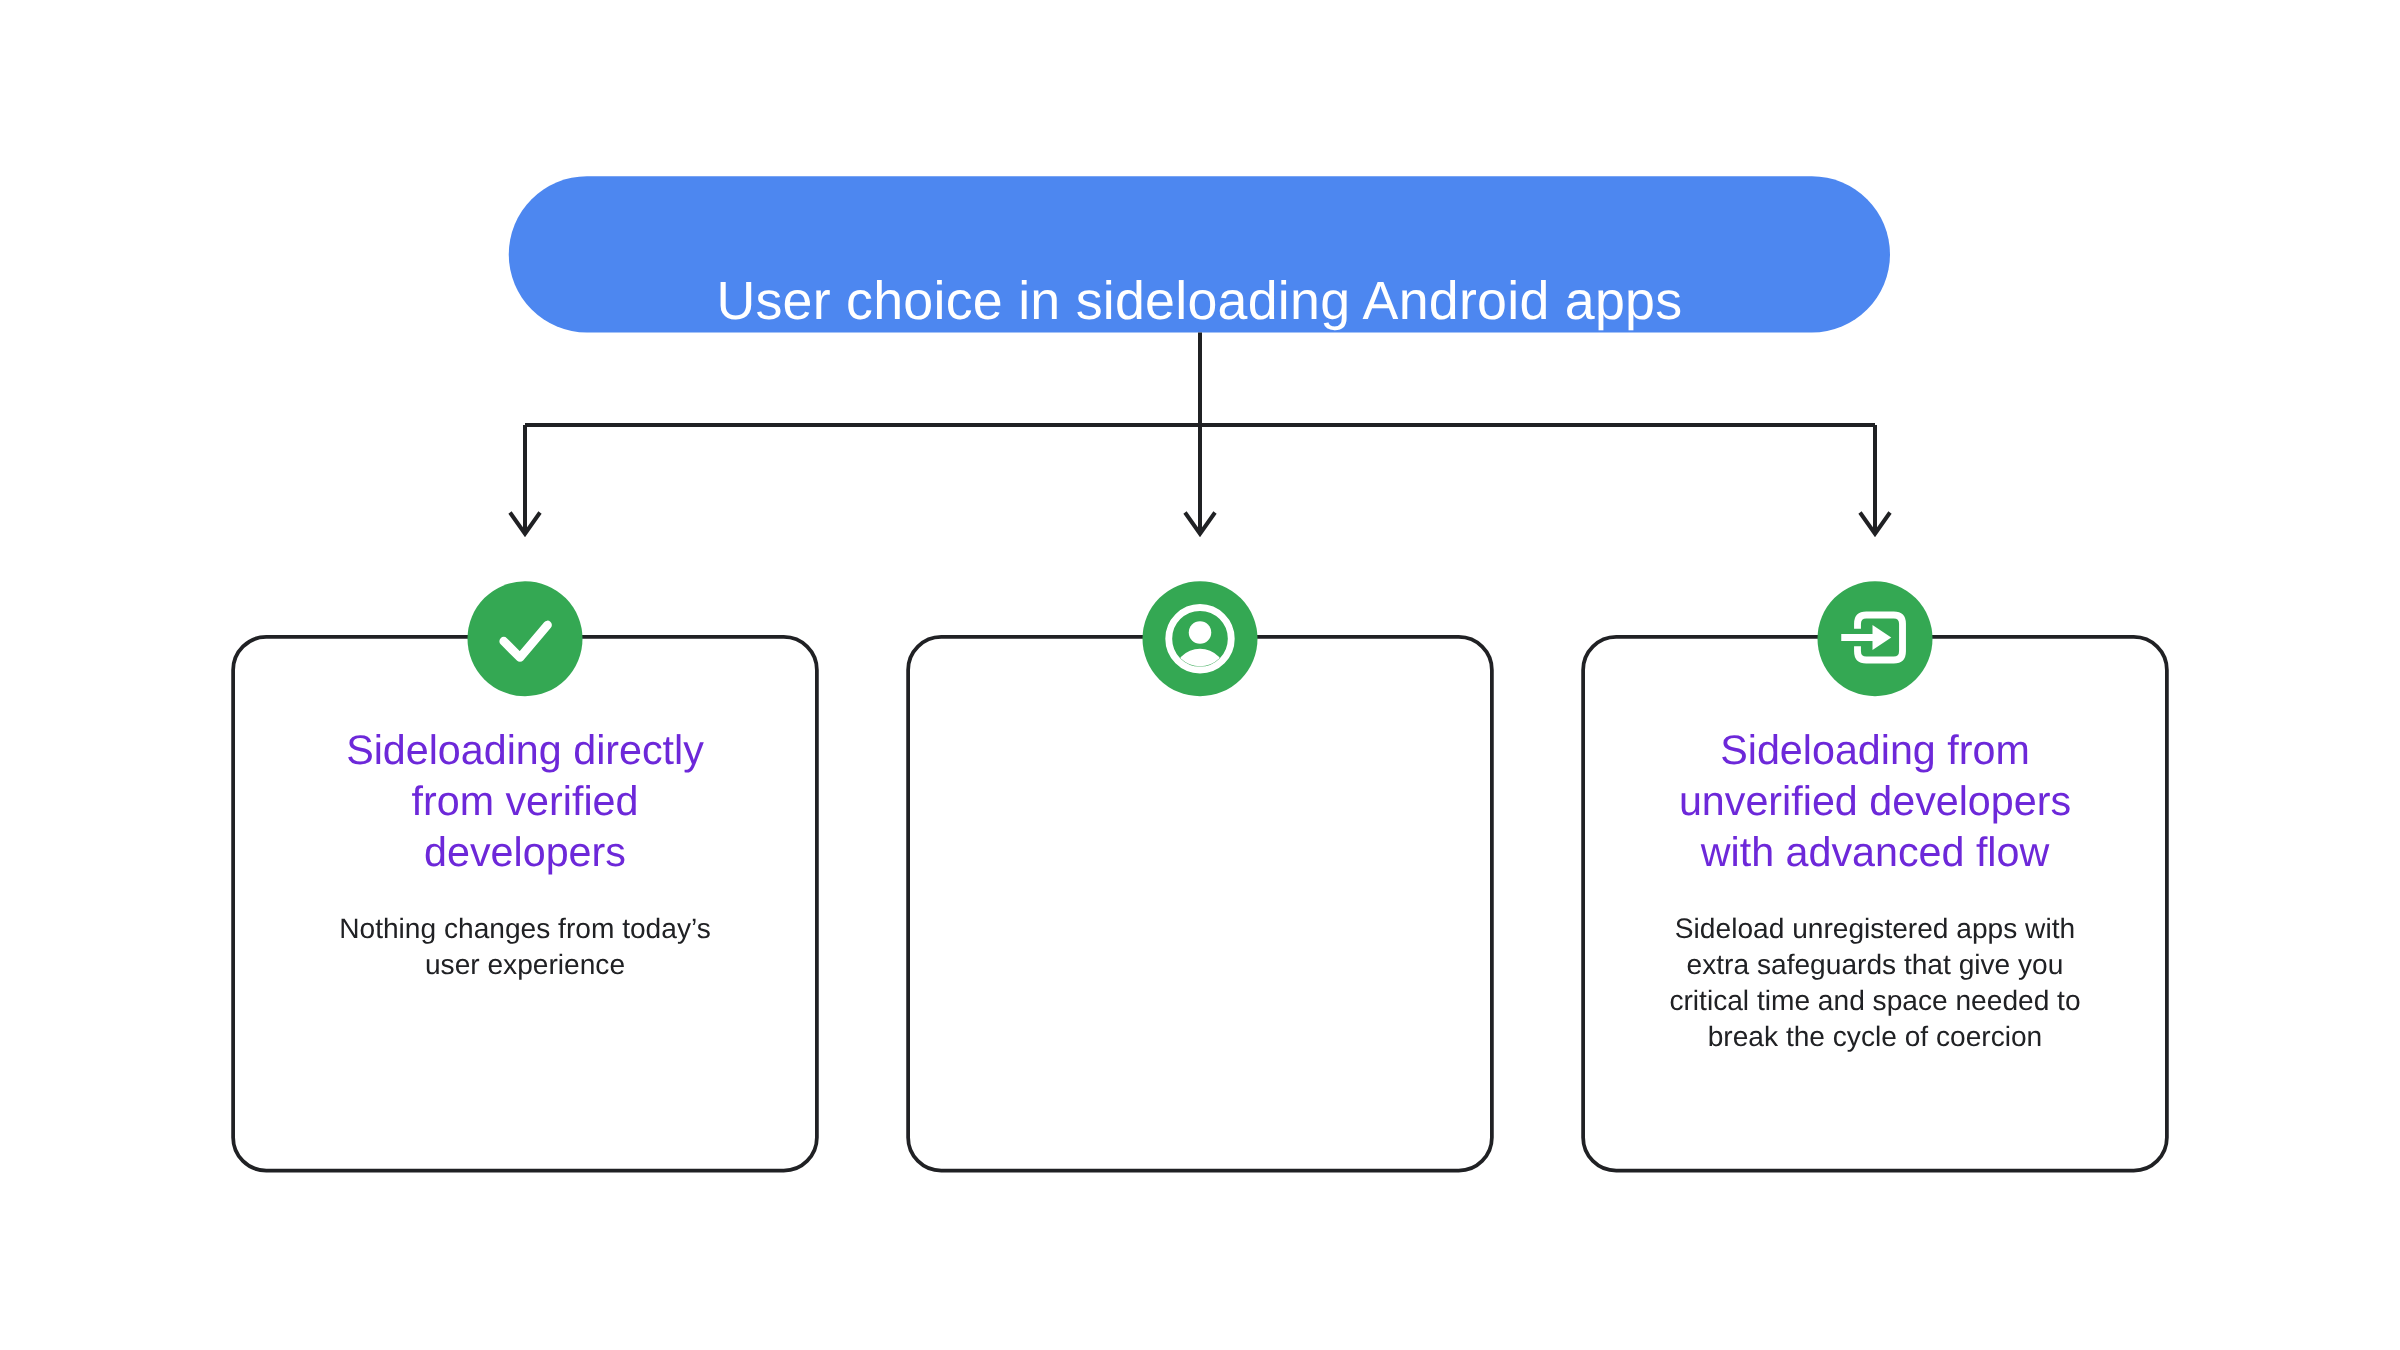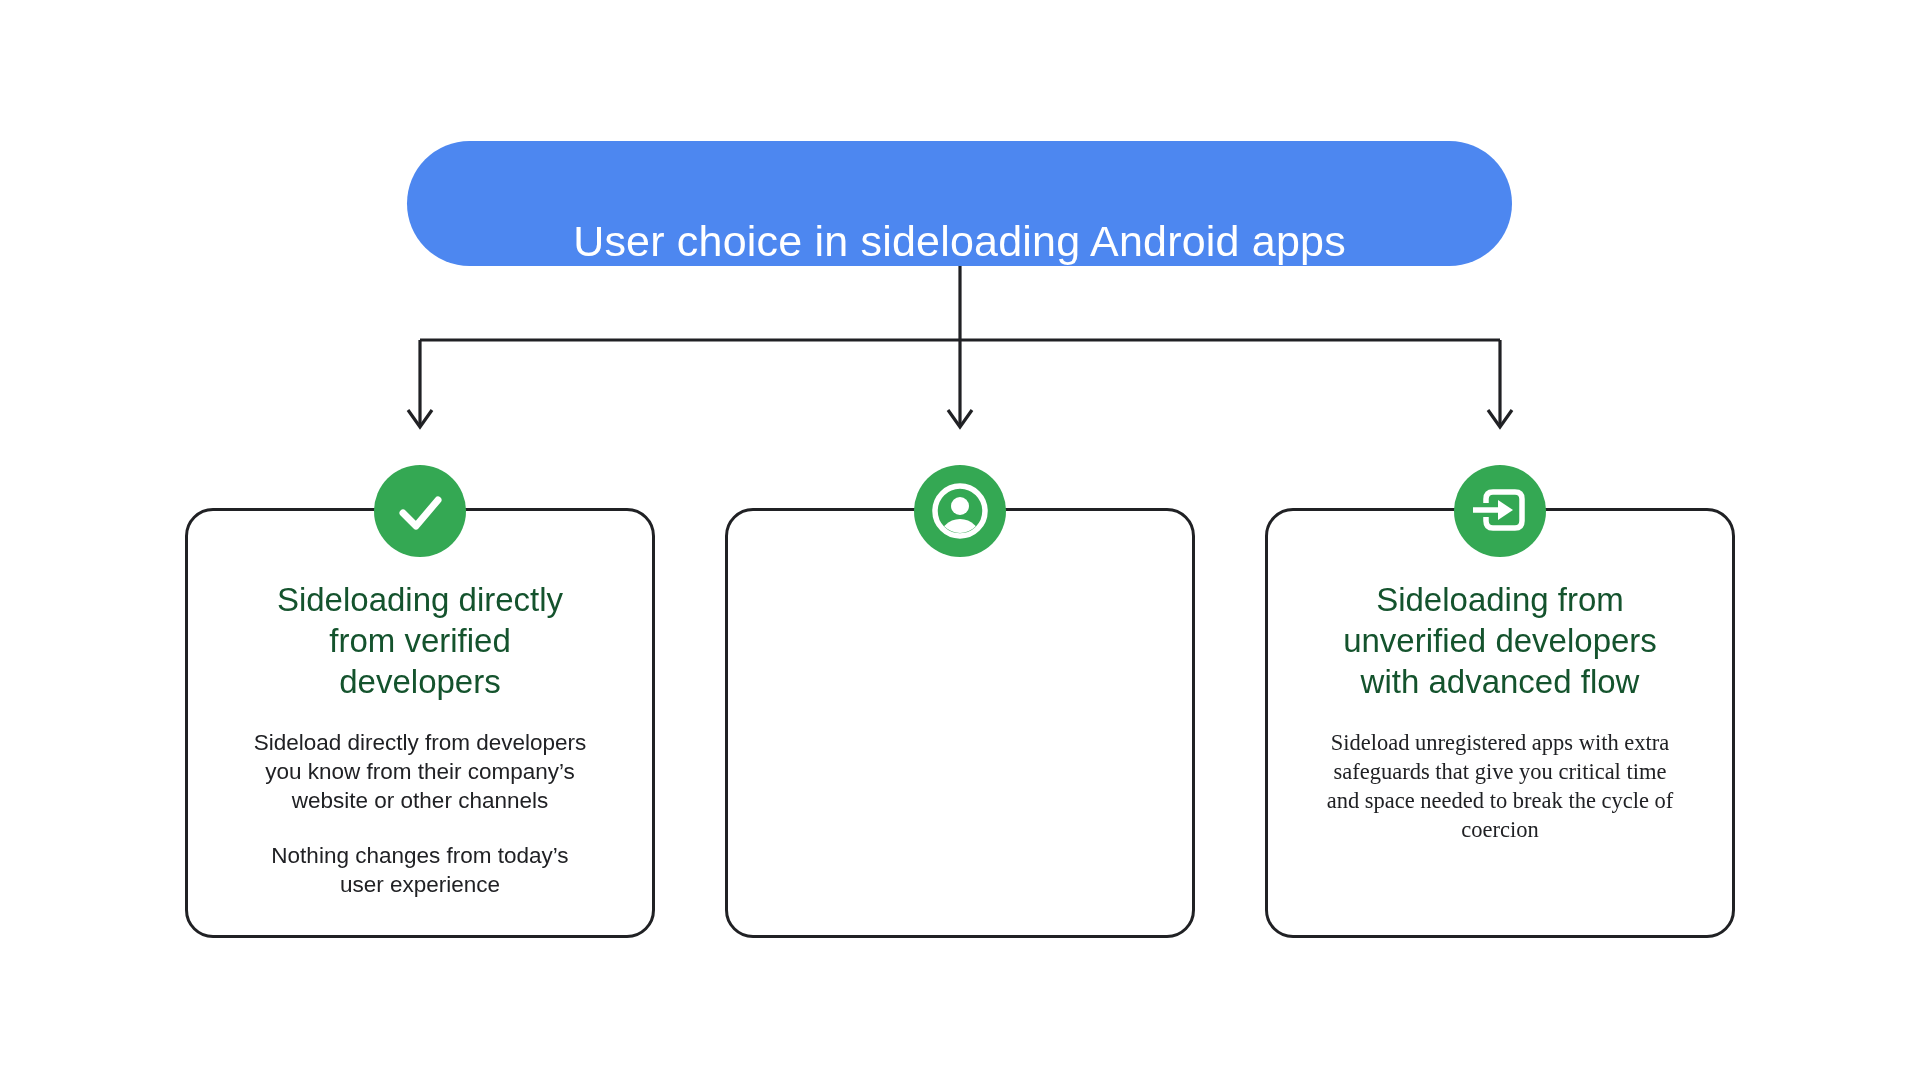--- a/index.html
+++ b/index.html
@@ -84,38 +84,38 @@
     align-items: center;
     justify-content: center;
   }
   .icon-circle svg { display: block; }
 
   .card h2 {
     margin: 0 0 26px 0;
     font-size: 33px;
     line-height: 41px;
     font-weight: 500;
-    color: #14532d;
+    color: #6d28d9;
     text-align: center;
   }
   .c1 h2 { max-width: 310px; }
   .c2 h2 { max-width: 312px; }
   .c3 h2 { max-width: 372px; }
 
   .card p {
     margin: 0 0 26px 0;
     font-size: 22.5px;
     line-height: 29px;
     color: #202124;
     text-align: center;
   }
   .p-c1a { max-width: 360px; }
   .p-c1b { max-width: 310px; }
   .p-c2a { max-width: 292px; margin-top: 12px; }
-  .p-c3a { max-width: 352px; font-family: Liberation Serif, serif; }
+  .p-c3a { max-width: 352px; }
 </style>
 </head>
 <body>
 
 <div class="canvas">
 
   <div class="pill" style="background-color: rgb(77, 135, 240); align-items: flex-end;">
     <span>User choice in sideloading Android apps</span>
   </div>
 
@@ -134,21 +134,20 @@
     <polyline points="1488,410 1500,427 1512,410"></polyline>
   </svg>
 
   <section class="card c1">
     <div class="icon-circle" style="background-color: rgb(52, 168, 83);">
       <svg width="92" height="92" viewBox="0 0 92 92">
         <polyline points="29,48 42,61 64,35" fill="none" stroke="#ffffff" stroke-width="7" stroke-linecap="round" stroke-linejoin="round"></polyline>
       </svg>
     </div>
     <h2>Sideloading directly from verified developers</h2>
-    <p class="p-c1a">Sideload directly from developers you know from their company’s website or other channels</p>
     <p class="p-c1b">Nothing changes from today’s user experience</p>
   </section>
 
   <section class="card c2">
     <div class="icon-circle" style="background-color: rgb(52, 168, 83);">
       <svg width="92" height="92" viewBox="0 0 92 92">
         <defs>
           <clipPath id="acct-clip">
               <circle cx="46" cy="46" r="22"></circle>
             </clipPath>

